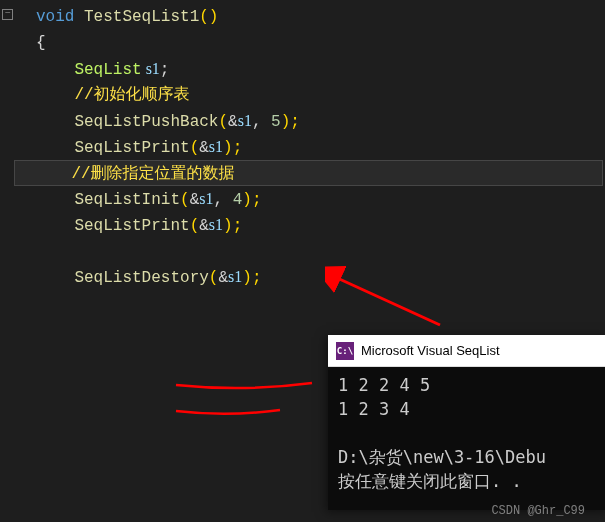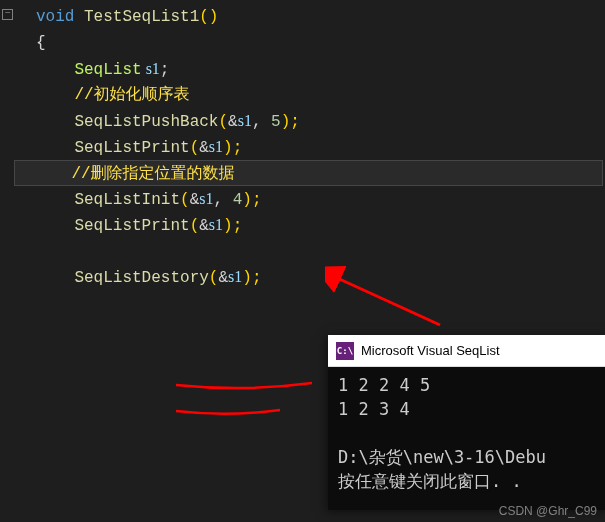--- a/index.html
+++ b/index.html
@@ -108,23 +108,23 @@
       color: #ccc;
       height: calc(100% - 32px);
       padding: 6px 10px;
       font-family: 'SimSun', 'NSimSun', monospace;
       font-size: 17px;
       line-height: 24px;
       white-space: pre;
     }
     .watermark {
       position: absolute;
-      right: 8px;
+      right: 20px;
       bottom: 4px;
-      font-family: Liberation Sans, sans-serif;
+      font-family: Liberation Mono, monospace;
       font-size: 12px;
       color: rgba(200,200,200,0.6);
     }
   </style>
 </head>
 <body>
 
 <div class="editor">
   <div class="gutter">
     <span class="fold-box">−</span>

